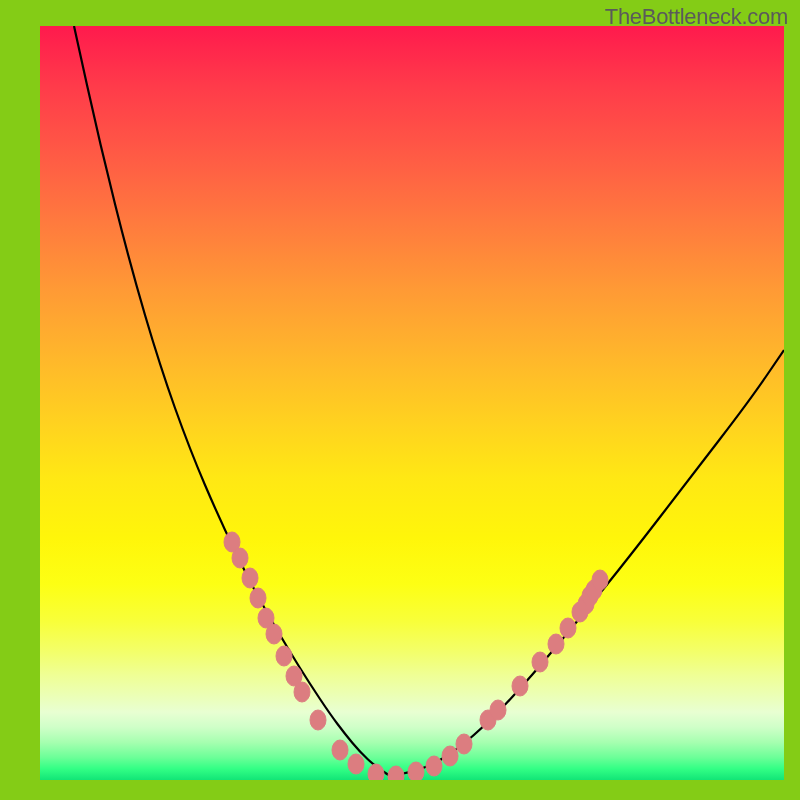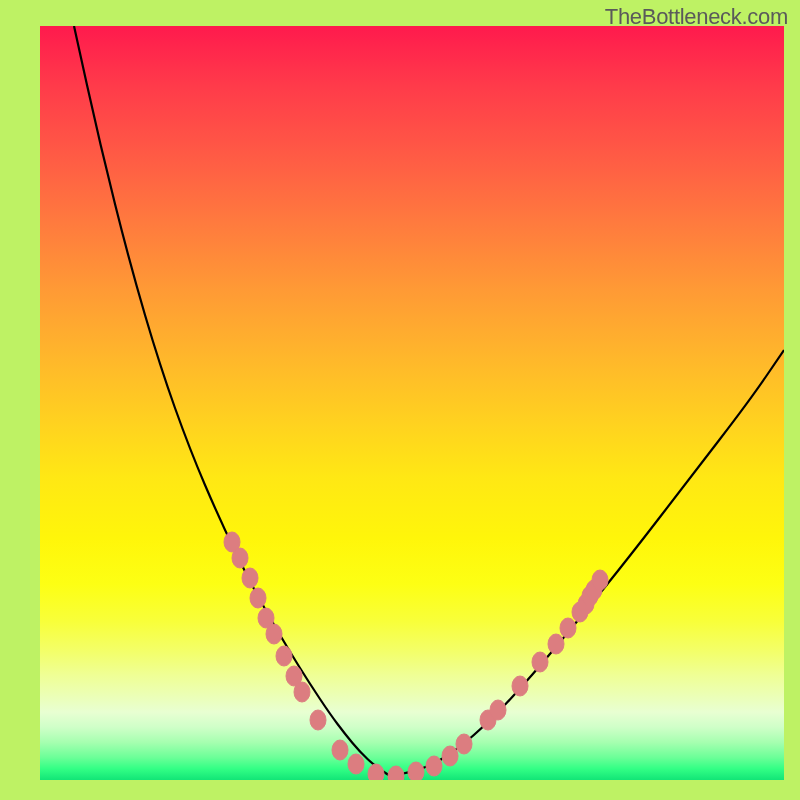--- a/index.html
+++ b/index.html
@@ -10,21 +10,21 @@
     background: #000;
     font-family: Arial, Helvetica, sans-serif;
     overflow: hidden;
   }
   .frame {
     position: absolute;
     left: 0;
     top: 0;
     width: 800px;
     height: 800px;
-    background: #bef264;
+    background: #84cc16;
   }
   .plot-area {
     position: absolute;
     left: 40px;
     top: 26px;
     width: 744px;
     height: 754px;
     background: linear-gradient(to bottom,
       #ff1a4d 0%,
       #ff3b4a 8%,

